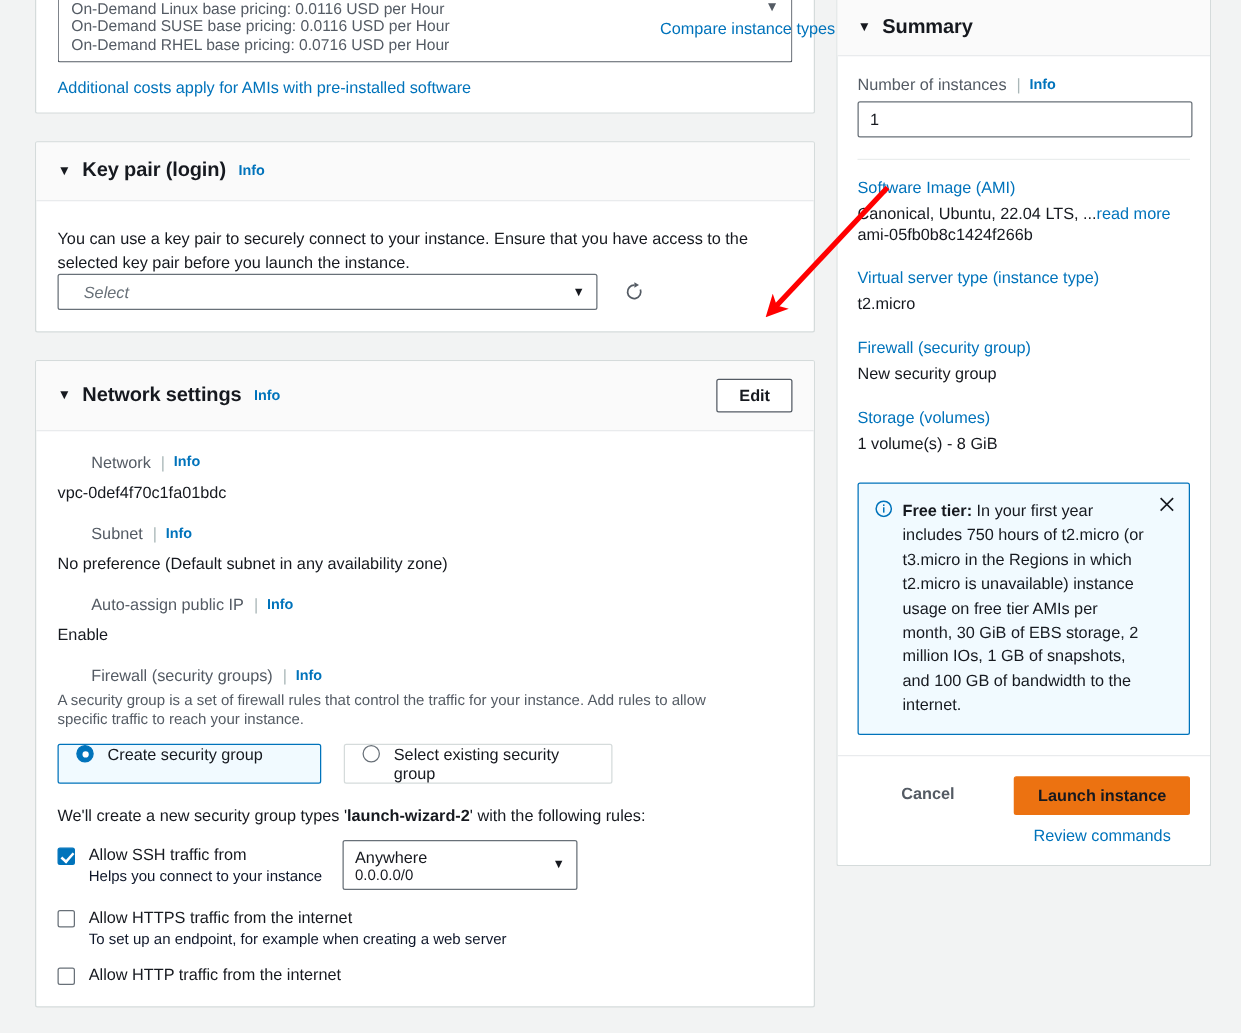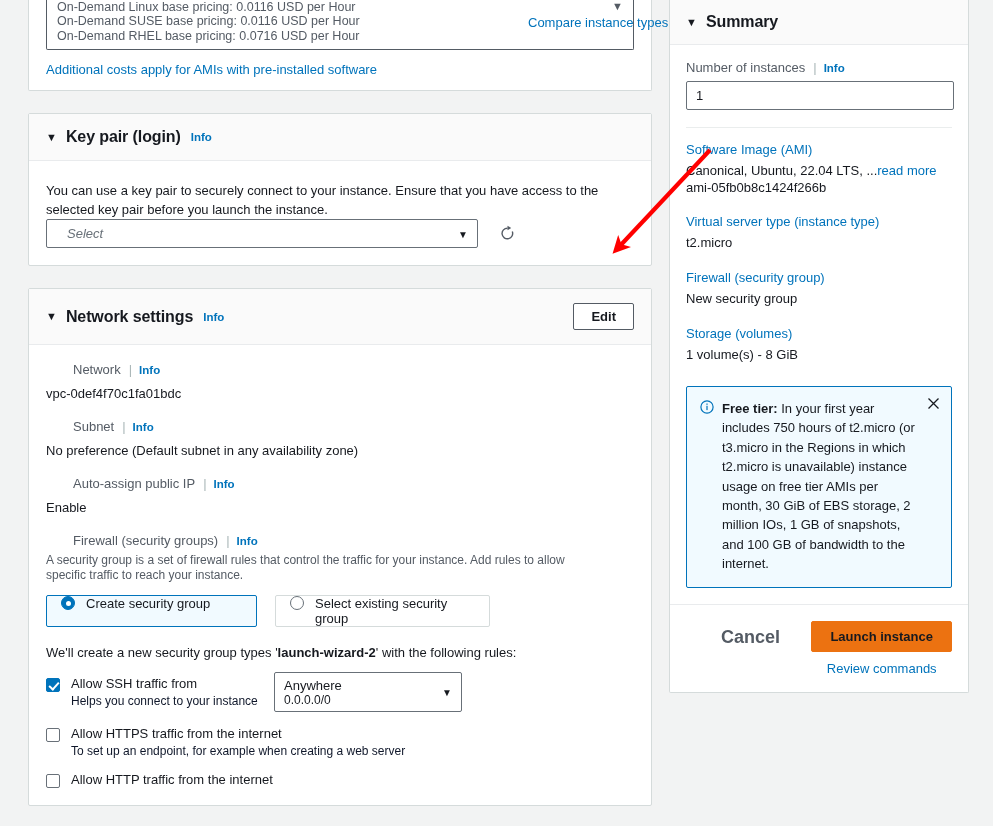--- a/index.html
+++ b/index.html
@@ -212,21 +212,21 @@
   .ft-text b { font-weight: bold; }
   .ft-close { position: absolute; right: 11px; top: 10px; cursor: pointer; }
 
   .summary-footer {
     border-top: 1px solid #e9ebed; padding: 16px;
     display: flex; align-items: flex-start;
   }
   .cancel-btn {
     background: none; border: none;
     font-family: "Liberation Sans", sans-serif;
-    font-size: 18px; font-weight: bold; color: #545b64; cursor: pointer;
+    font-size: 13px; font-weight: bold; color: #545b64; cursor: pointer;
     padding: 6px 2px; margin-left: 33px;
   }
   .footer-right { margin-left: auto; text-align: right; }
   .launch-btn {
     background: #ec7211; border: 1px solid #ec7211; border-radius: 2px;
     font-family: "Liberation Sans", sans-serif;
     font-size: 13px; font-weight: bold; color: #16191f;
     padding: 7px 18px; cursor: pointer;
   }
   .review-link {

